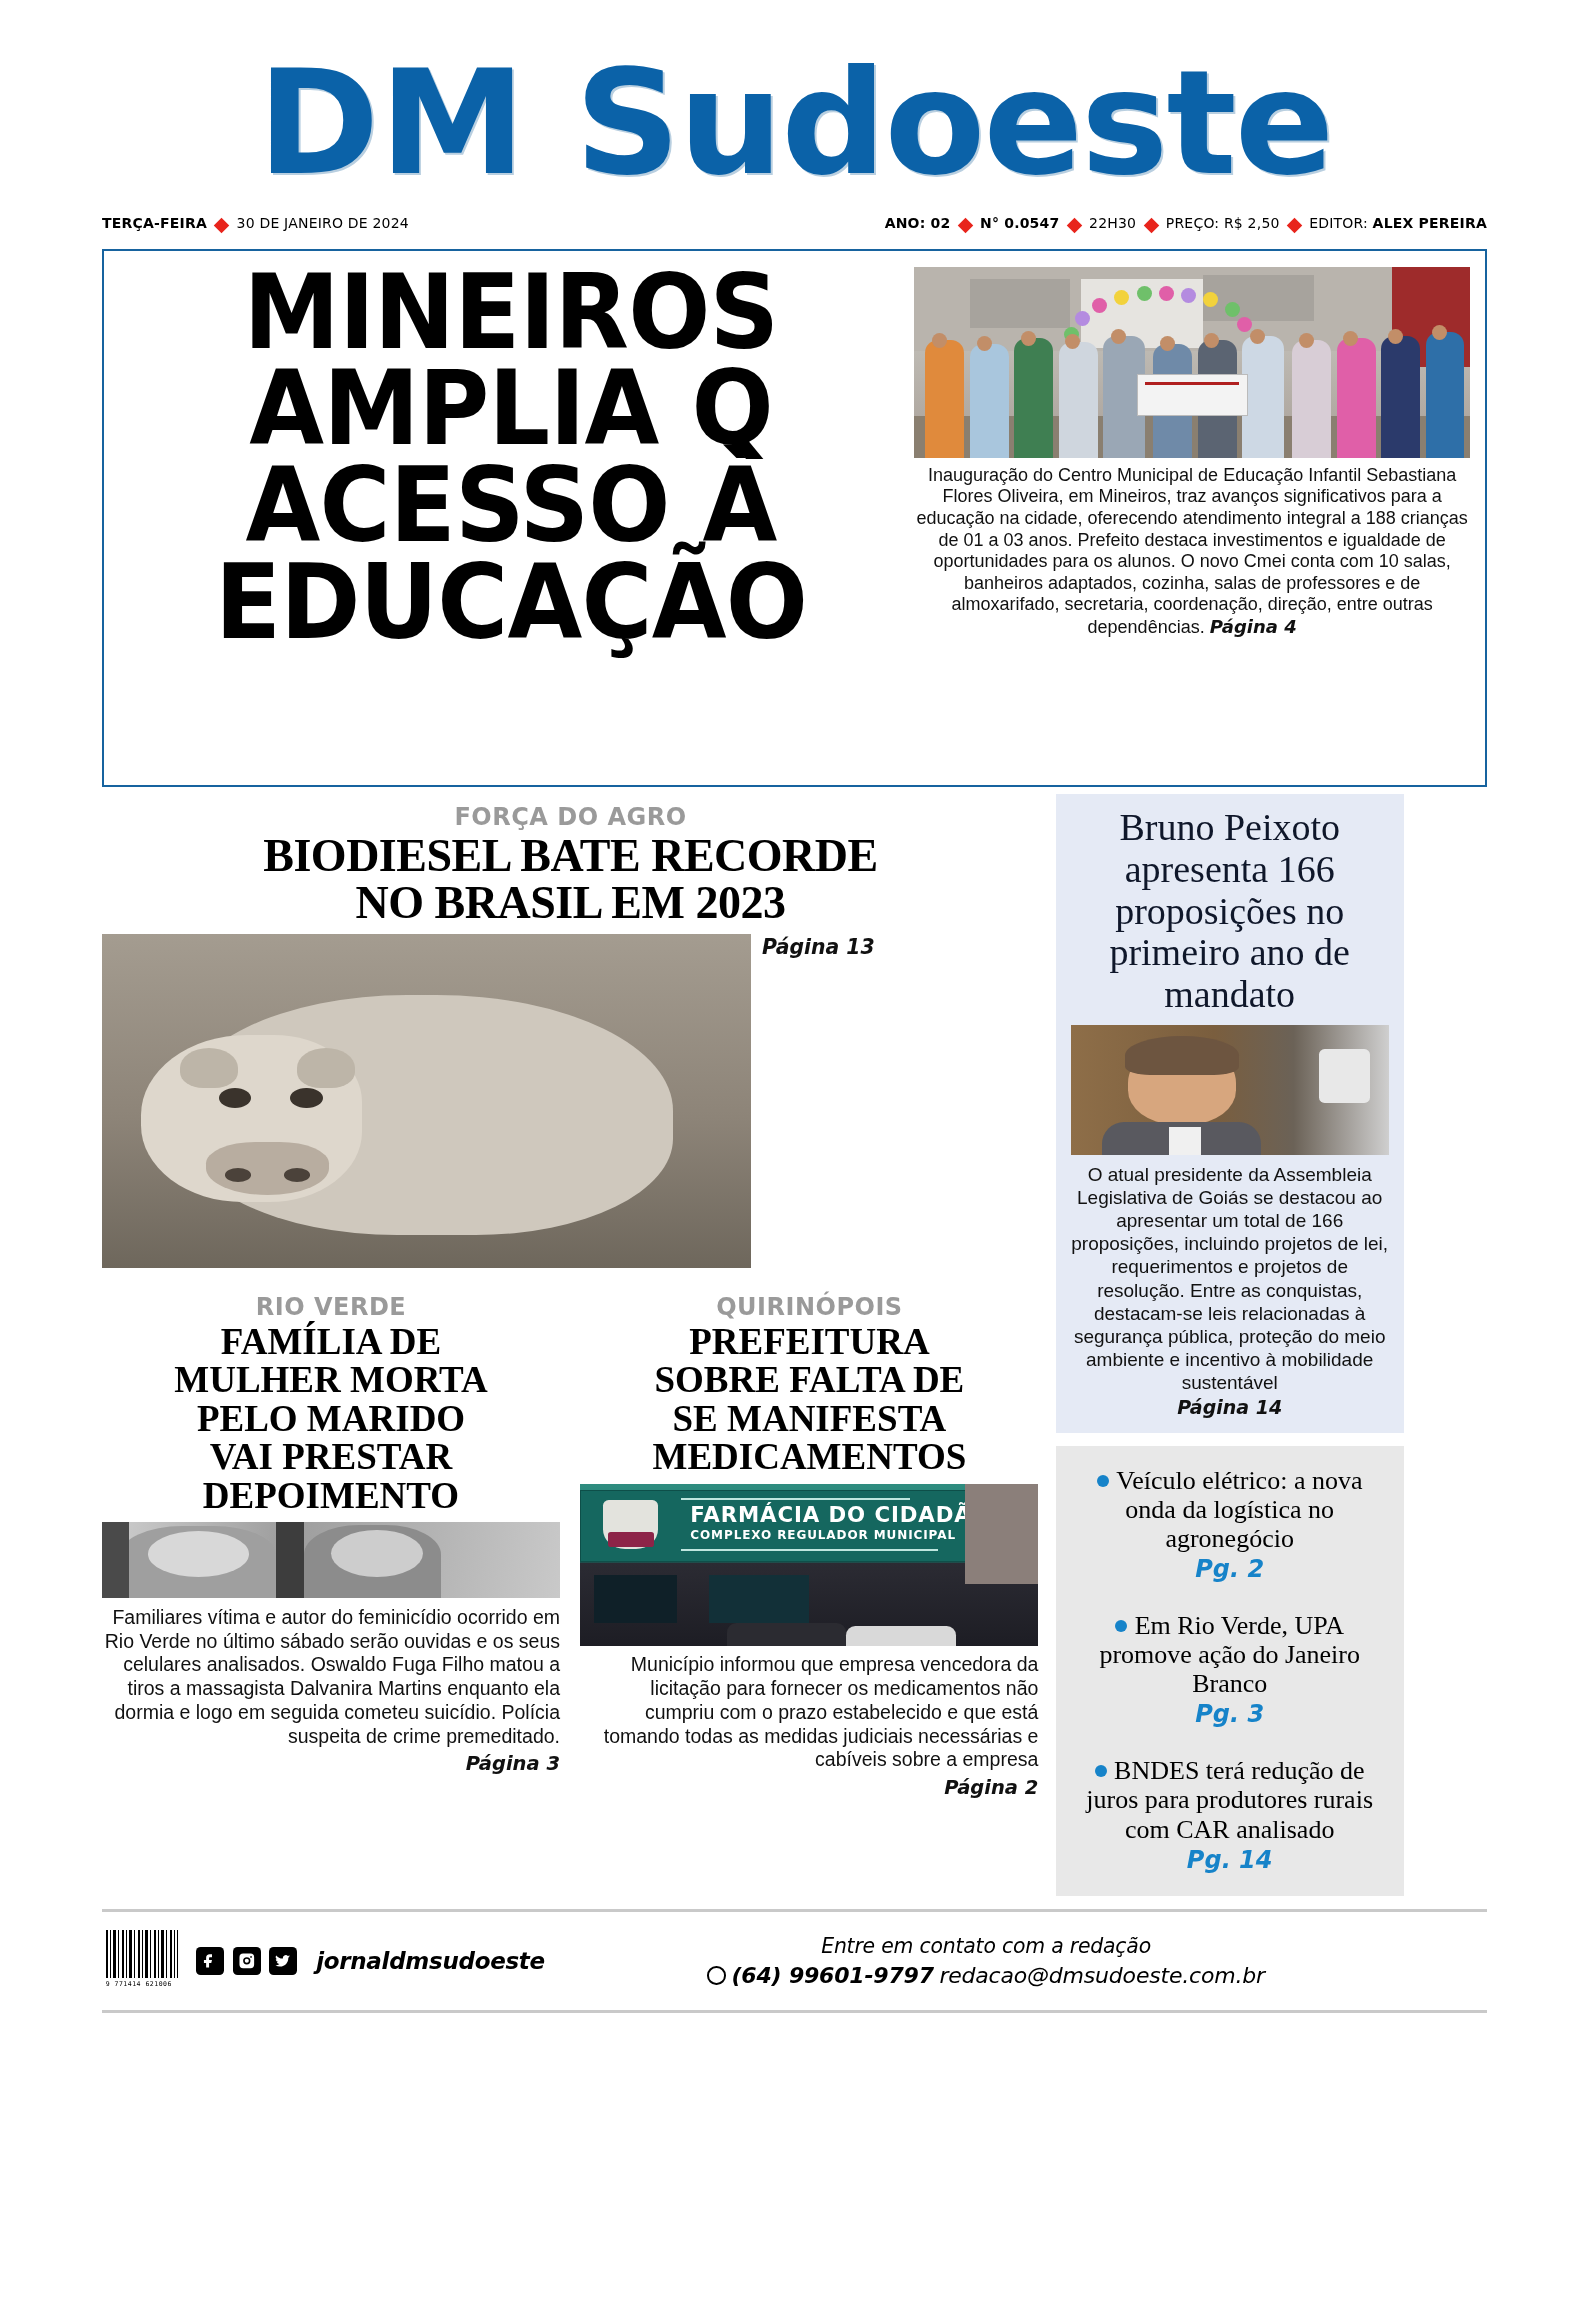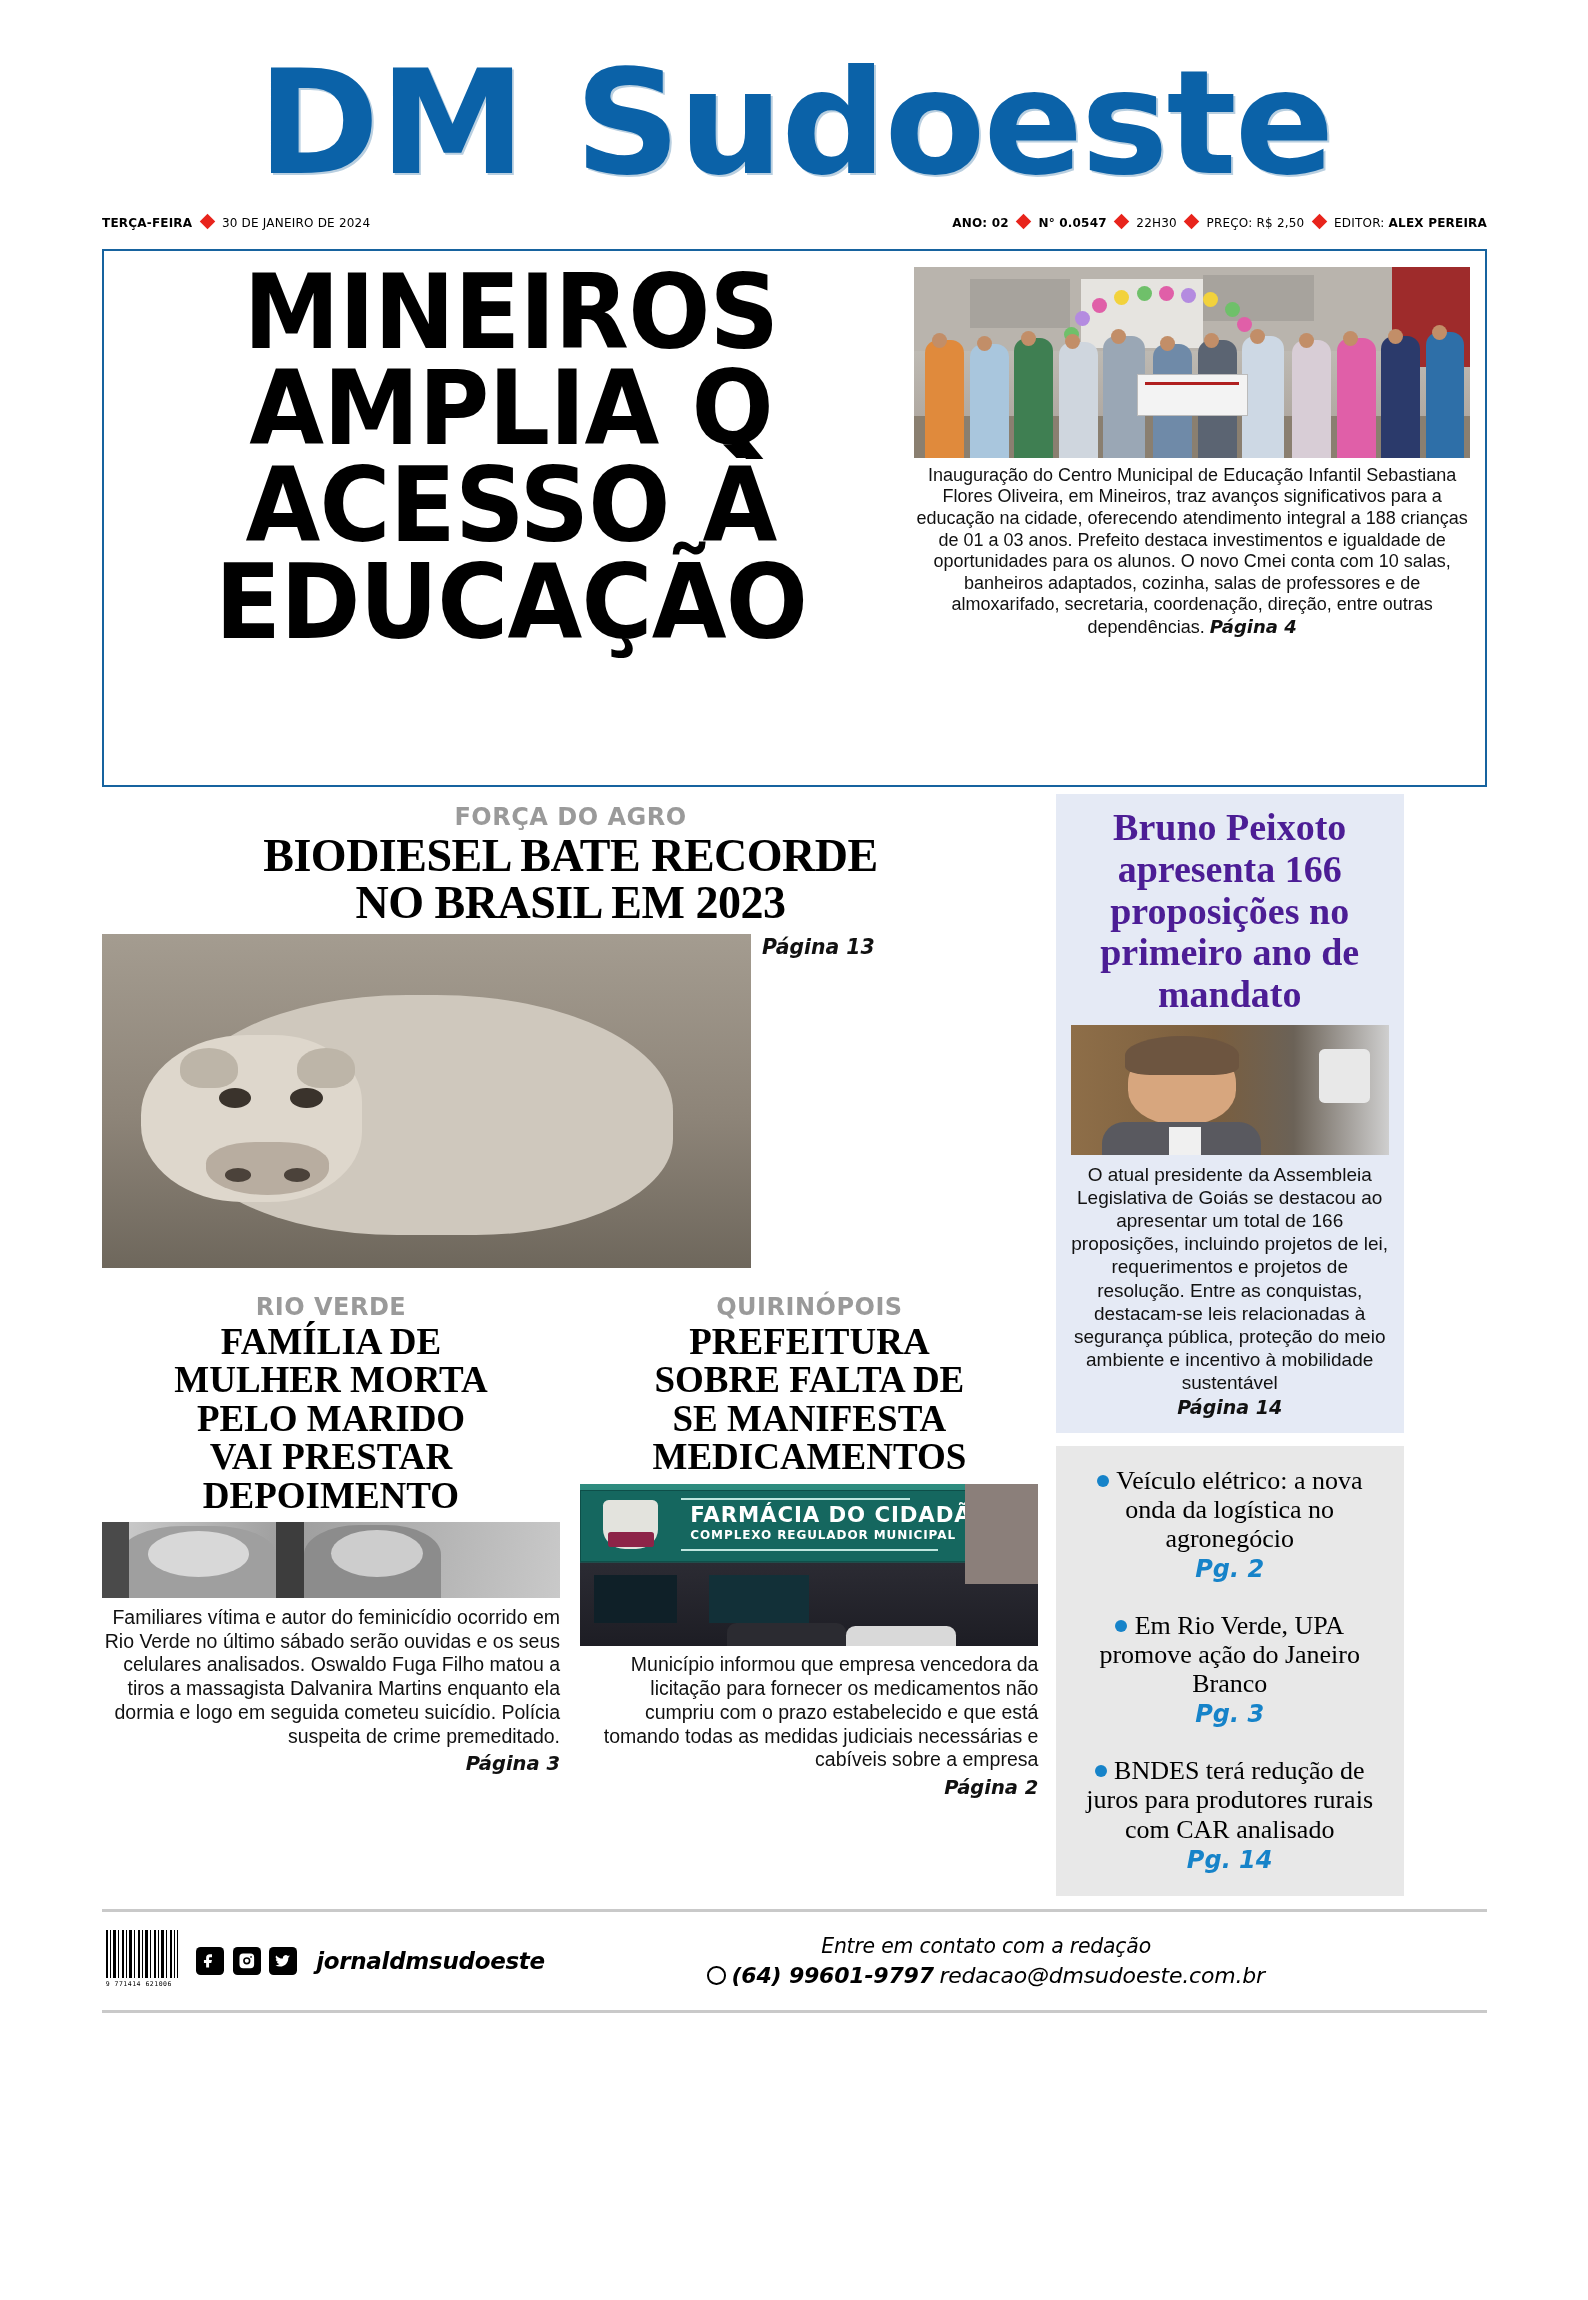--- a/index.html
+++ b/index.html
@@ -49,24 +49,24 @@
     margin: 20.4px 0 0 0;
     height: 41px;
     display: flex;
     align-items: center;
     justify-content: space-between;
     font-size: 0;
     border-bottom: 0;
   }
   .headbar-left, .headbar-right {
     display: flex;
-    align-items: flex-start;
+    align-items: flex-end;
     gap: 0px;
     font-family: "DejaVu Sans", sans-serif;
-    font-size: 12px;
+    font-size: 14px;
     white-space: nowrap;
   }
   .hb-bold { font-weight: 700; color: #000; letter-spacing: 0.2px; }
   .hb-norm { font-weight: 400; color: #000; letter-spacing: 0.2px; }
   .dia {
     display: inline-block;
     width: 11px; height: 11px;
     background: #e8241c;
     transform: rotate(45deg);
     margin: 0 9.3px;
@@ -182,24 +182,24 @@
   .agro-text .pg-bold { display:block; margin-top: 0.9px; font-size: 20.4px;}
 
   
   .side-box {
     background: #e5eaf5;
     padding: 13px 15px 13px 15px;
     text-align: center;
   }
   .side-title {
     font-family: "Liberation Serif", serif;
-    font-weight: 700;
+    font-weight: 400;
     font-size: 38px;
     line-height: 1.1;
-    color: #4c1d95;
+    color: #0f172a;
     margin-bottom: 9.3px;
   }
   .side-photo {
     width: 100%;
     height: 130px;
     background: linear-gradient(120deg,#9b7a50 0%,#7e6442 40%,#6d5c4e 100%);
     position: relative;
     overflow: hidden;
     margin-bottom: 7.4px;
   }

